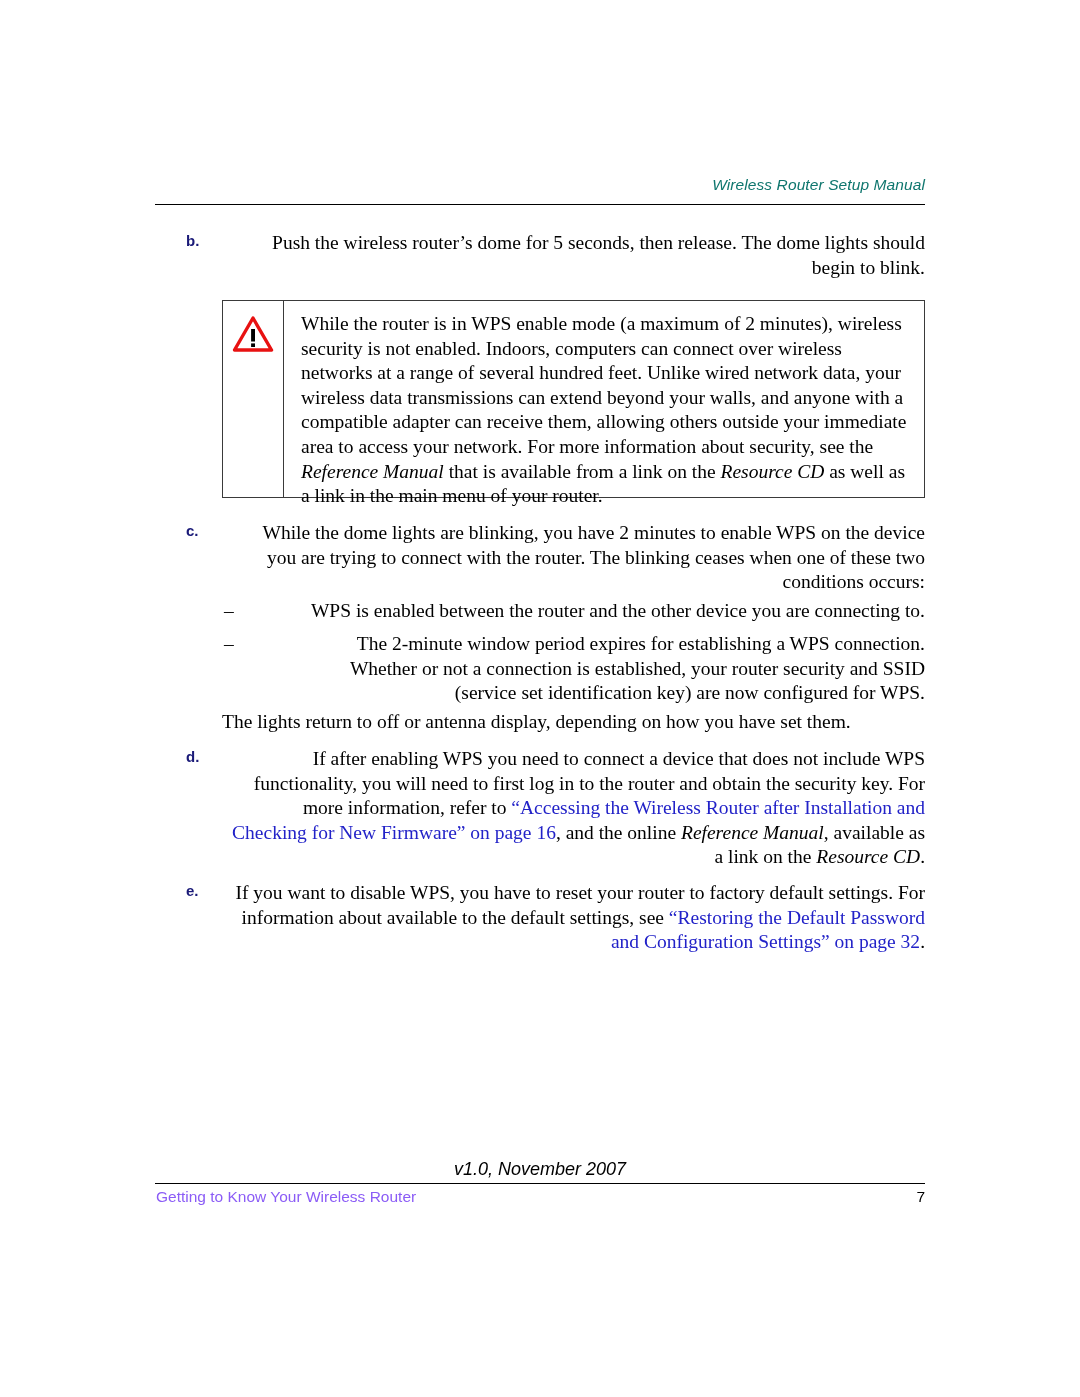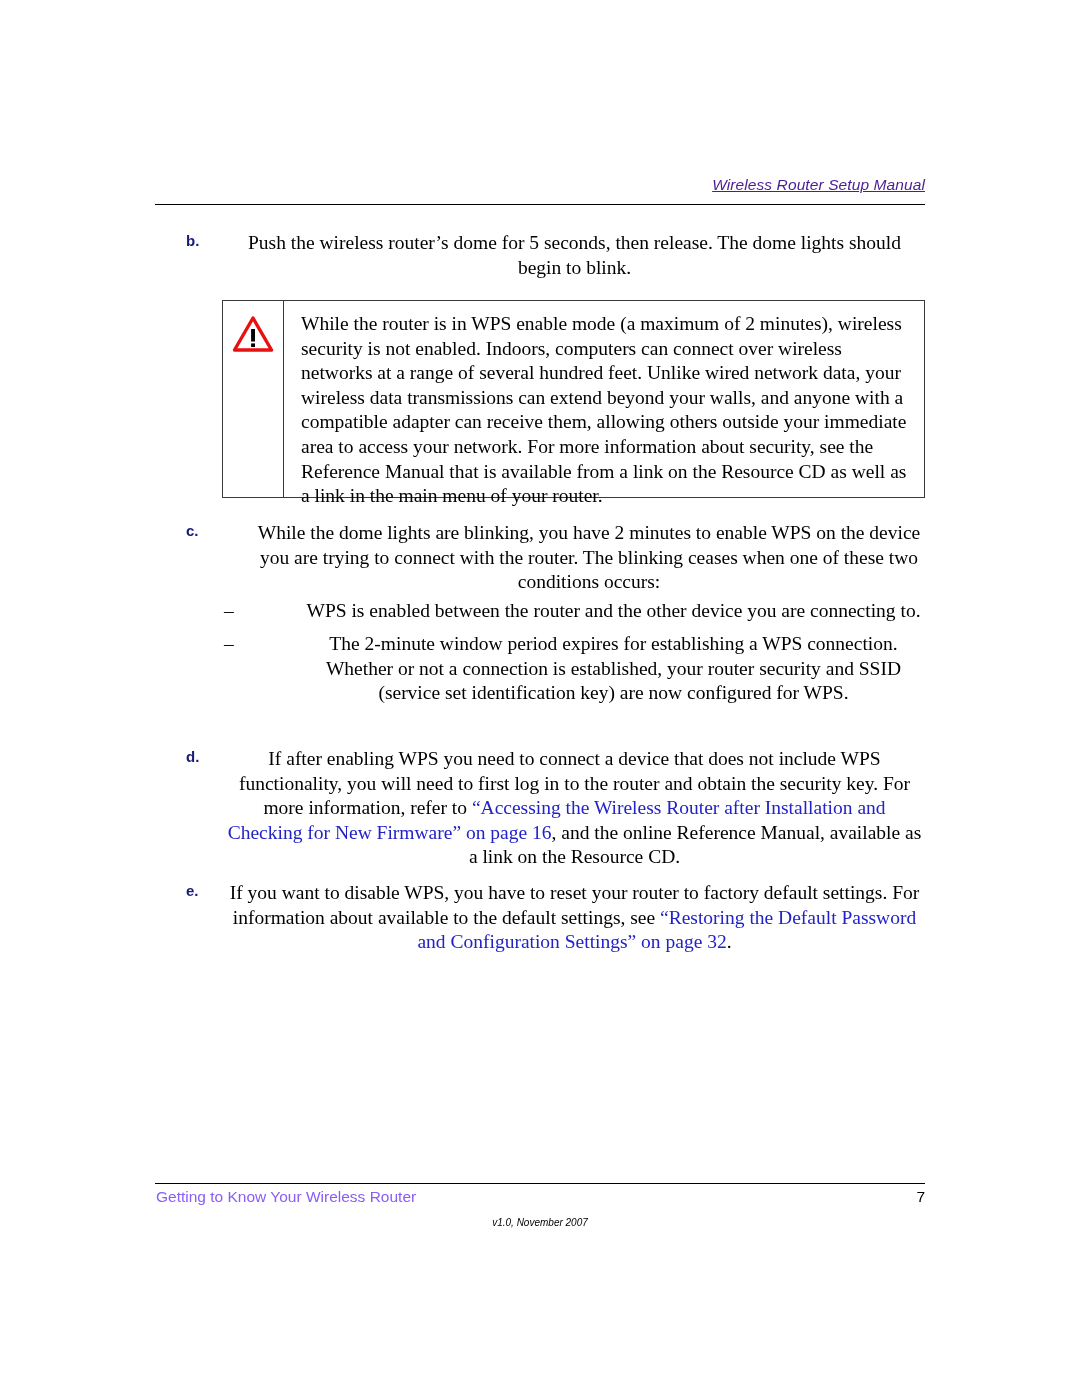--- a/index.html
+++ b/index.html
@@ -21,22 +21,21 @@
   .header {
     position: absolute;
     left: 155px;
     top: 176px;
     width: 770px;
     text-align: right;
     font-family: "Liberation Sans", sans-serif;
     font-style: italic;
     font-size: 15.5px;
     letter-spacing: 0.1px;
-    color: #4c1d95;
-    text-decoration: underline;
+    color: #0f766e;
   }
   .header-rule {
     position: absolute;
     left: 155px;
     top: 204px;
     width: 770px;
     height: 1px;
     background: #000000;
   }
 
@@ -53,21 +52,21 @@
     color: #1a1a78;
     width: 38px;
     flex: 0 0 38px;
     padding-top: 1px;
   }
   .para {
     font-family: "Liberation Serif", "DejaVu Serif", serif;
     font-size: 19.5px;
     line-height: 24.6px;
     color: #000000;
-    text-align: center;
+    text-align: right;
   }
 
   
   .dash-item {
     position: absolute;
     display: flex;
     align-items: flex-start;
   }
   .dash {
     font-family: "Liberation Serif", "DejaVu Serif", serif;
@@ -111,21 +110,21 @@
   .notebox-text {
     flex: 1 1 auto;
     padding: 11px 14px 0 17px;
     font-family: "Liberation Serif", "DejaVu Serif", serif;
     font-size: 19.5px;
     line-height: 24.6px;
     box-sizing: border-box;
   }
 
   
-  .it { }
+  .it { font-style: italic; }
   .lnk { color: #2222c8; }
 
   
   .footer-rule {
     position: absolute;
     left: 155px;
     top: 1183px;
     width: 770px;
     height: 1px;
     background: #000000;
@@ -144,26 +143,26 @@
     top: 1188px;
     width: 165px;
     text-align: right;
     font-family: "Liberation Sans", sans-serif;
     font-size: 15.5px;
     color: #000000;
   }
   .footer-version {
     position: absolute;
     left: 155px;
-    top: 1217px;
+    top: 1159px;
     width: 770px;
     text-align: center;
     font-family: "Liberation Sans", sans-serif;
     font-style: italic;
-    font-size: 10px;
+    font-size: 18px;
     color: #000000;
   }
 </style>
 </head>
 <body>
 
 <div class="page">
 
   <div class="header">Wireless Router Setup Manual</div>
   <div class="header-rule"></div>
@@ -196,20 +195,21 @@
   <div class="dash-item" style="left:224px; top:599px; width:701px;">
     <div class="dash">–</div>
     <div class="para" style="width:667px;margin-left:44px;">WPS is enabled between the router and the other device you are connecting to.</div>
   </div>
 
   <div class="dash-item" style="left:224px; top:632px; width:701px;">
     <div class="dash">–</div>
     <div class="para" style="width:667px;margin-left:44px;">The 2-minute window period expires for establishing a WPS connection. Whether or not a connection is established, your router security and SSID (service set identification key) are now configured for WPS.</div>
   </div>
 
+  <div class="plain" style="left:222px; top:710px; width:703px;">The lights return to off or antenna display, depending on how you have set them.</div>
 
   <div class="item" style="left:186px; top:747px; width:739px;">
     <div class="marker">d.</div>
     <div class="para" style="width:701px;">
       <span>If after enabling WPS you need to connect a device that does not include WPS functionality, you will need to first log in to the router and obtain the security key. For more information, refer to </span><a class="lnk" href="#" style="text-decoration:none;">“Accessing the Wireless Router after Installation and Checking for New Firmware” on page 16</a><span>, and the online </span><span class="it">Reference Manual</span><span>, available as a link on the </span><span class="it">Resource CD</span><span>.</span>
     </div>
   </div>
 
   <div class="item" style="left:186px; top:881px; width:739px;">
     <div class="marker">e.</div>

